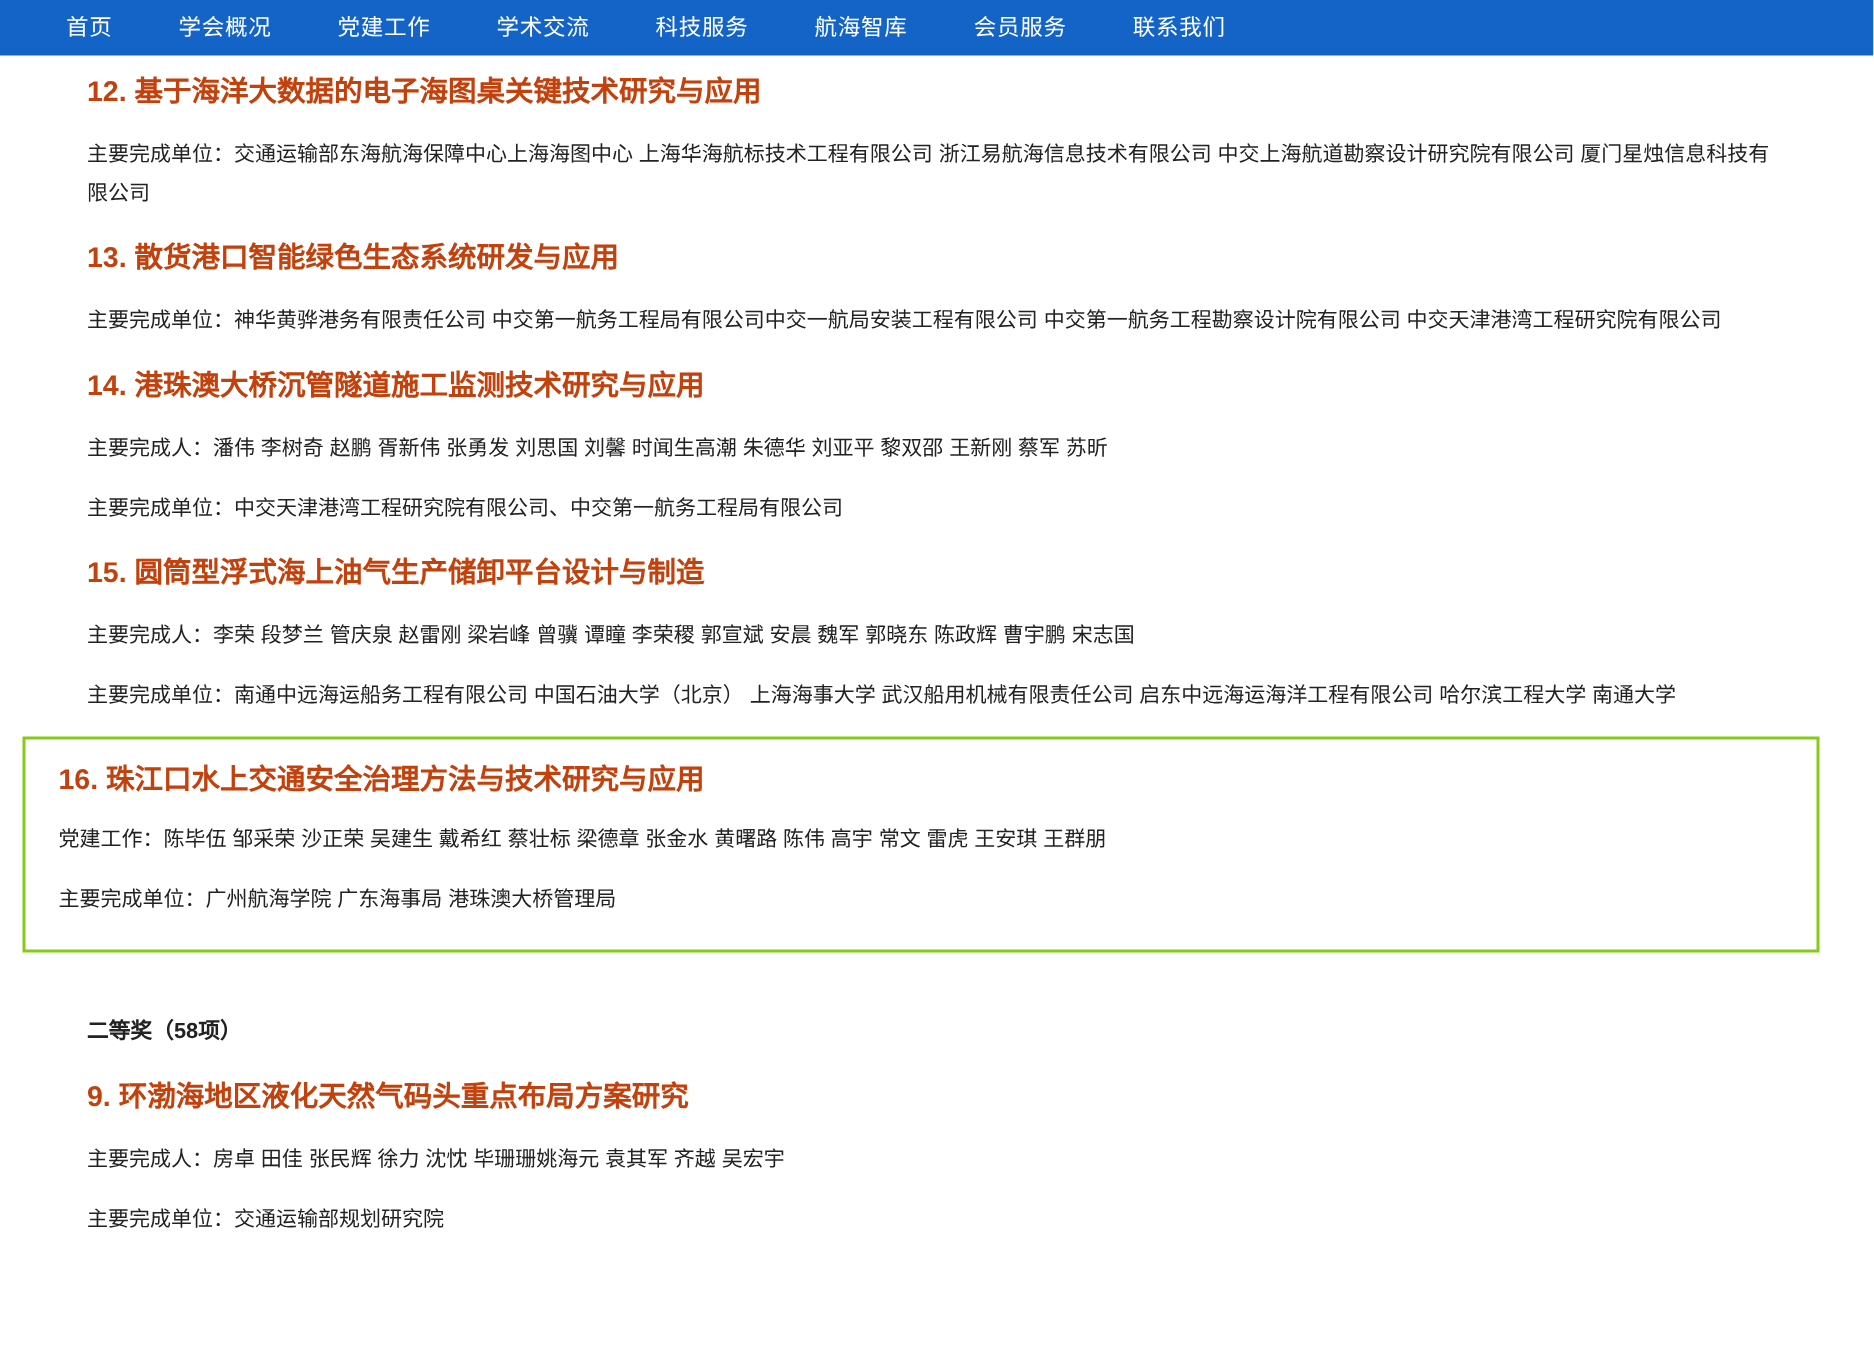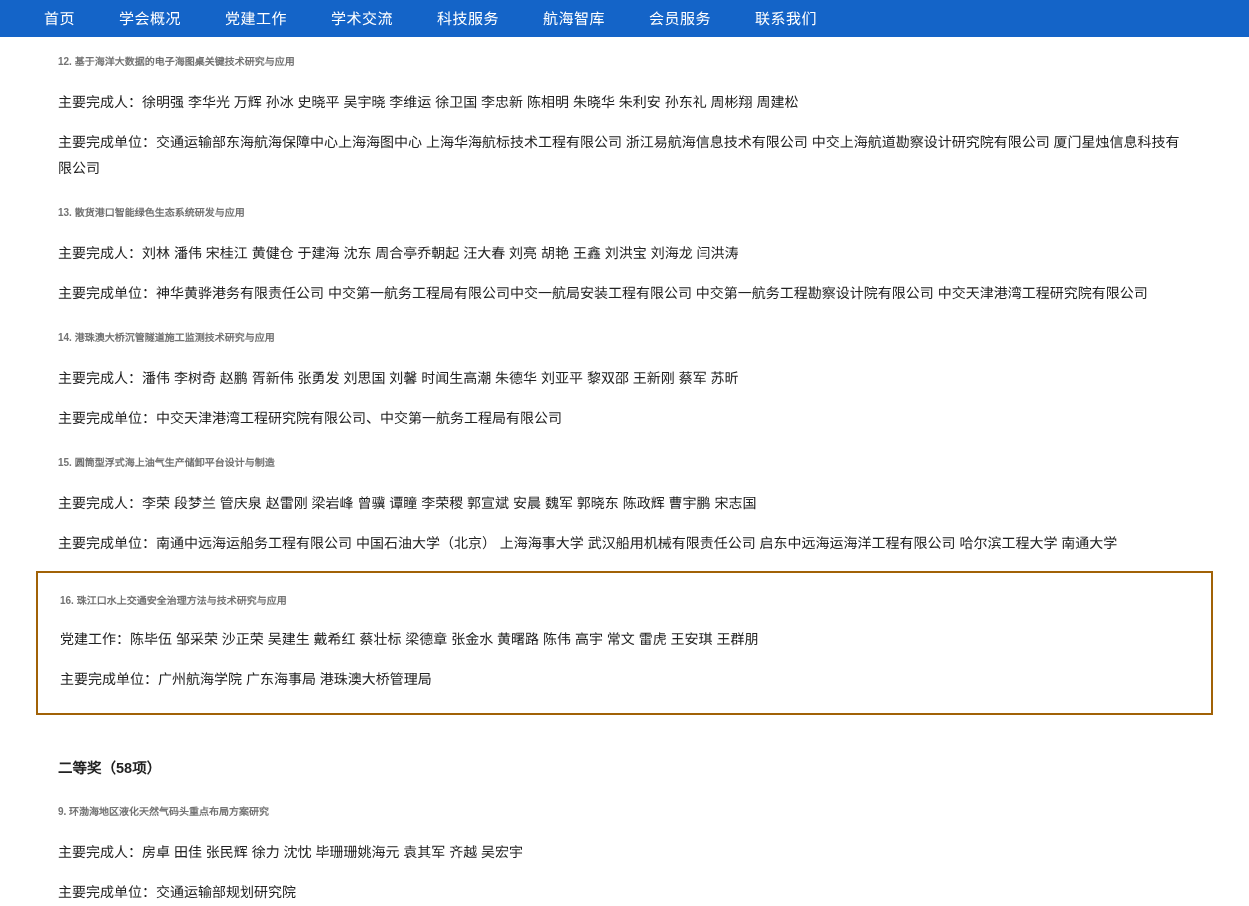--- a/index.html
+++ b/index.html
@@ -39,23 +39,23 @@
   .content {
     padding: 0 0 0 0;
     position: relative;
   }
 
   .entry {
     padding: 0 58px;
   }
 
   .entry-title {
-    font-size: 10px;
+    font-size: 19px;
     font-weight: bold;
-    color: #737373;
+    color: #c2410c;
     margin: 0;
     padding: 14px 0 10px 0;
     line-height: 21px;
   }
 
   .entry-line {
     font-size: 14px;
     color: #222222;
     line-height: 26px;
     margin: 0;
@@ -66,22 +66,22 @@
     font-size: 14.5px;
     font-weight: bold;
     color: #222222;
     margin: 0;
     padding: 20px 0 8px 0;
     line-height: 22px;
   }
 
   
   .highlight-box {
-    border: 2px solid #a16207;
-    margin: 8px 36px 0 36px;
+    border: 2px solid #84cc16;
+    margin: 8px 36px 0 15px;
     padding: 4px 22px 14px 22px;
   }
   .highlight-box .entry-title {
     padding-top: 13px;
     padding-bottom: 8px;
   }
 
   .spacer-gap { height: 22px; }
 </style>
 </head>
@@ -95,27 +95,25 @@
   <div class="nav-item">科技服务</div>
   <div class="nav-item">航海智库</div>
   <div class="nav-item">会员服务</div>
   <div class="nav-item">联系我们</div>
 </div>
 
 <div class="content">
 
   <div class="entry">
     <p class="entry-title">12. 基于海洋大数据的电子海图桌关键技术研究与应用</p>
-    <p class="entry-line">主要完成人：徐明强  李华光  万辉  孙冰  史晓平  吴宇晓  李维运  徐卫国  李忠新  陈相明  朱晓华  朱利安  孙东礼  周彬翔  周建松</p>
     <p class="entry-line">主要完成单位：交通运输部东海航海保障中心上海海图中心  上海华海航标技术工程有限公司  浙江易航海信息技术有限公司  中交上海航道勘察设计研究院有限公司  厦门星烛信息科技有限公司</p>
   </div>
 
   <div class="entry">
     <p class="entry-title">13. 散货港口智能绿色生态系统研发与应用</p>
-    <p class="entry-line">主要完成人：刘林  潘伟  宋桂江  黄健仓  于建海  沈东  周合亭乔朝起  汪大春  刘亮  胡艳  王鑫  刘洪宝  刘海龙  闫洪涛</p>
     <p class="entry-line">主要完成单位：神华黄骅港务有限责任公司  中交第一航务工程局有限公司中交一航局安装工程有限公司  中交第一航务工程勘察设计院有限公司  中交天津港湾工程研究院有限公司</p>
   </div>
 
   <div class="entry">
     <p class="entry-title">14. 港珠澳大桥沉管隧道施工监测技术研究与应用</p>
     <p class="entry-line">主要完成人：潘伟  李树奇  赵鹏  胥新伟  张勇发  刘思国  刘馨  时闻生高潮  朱德华  刘亚平  黎双邵  王新刚  蔡军  苏昕</p>
     <p class="entry-line">主要完成单位：中交天津港湾工程研究院有限公司、中交第一航务工程局有限公司</p>
   </div>
 
   <div class="entry">

